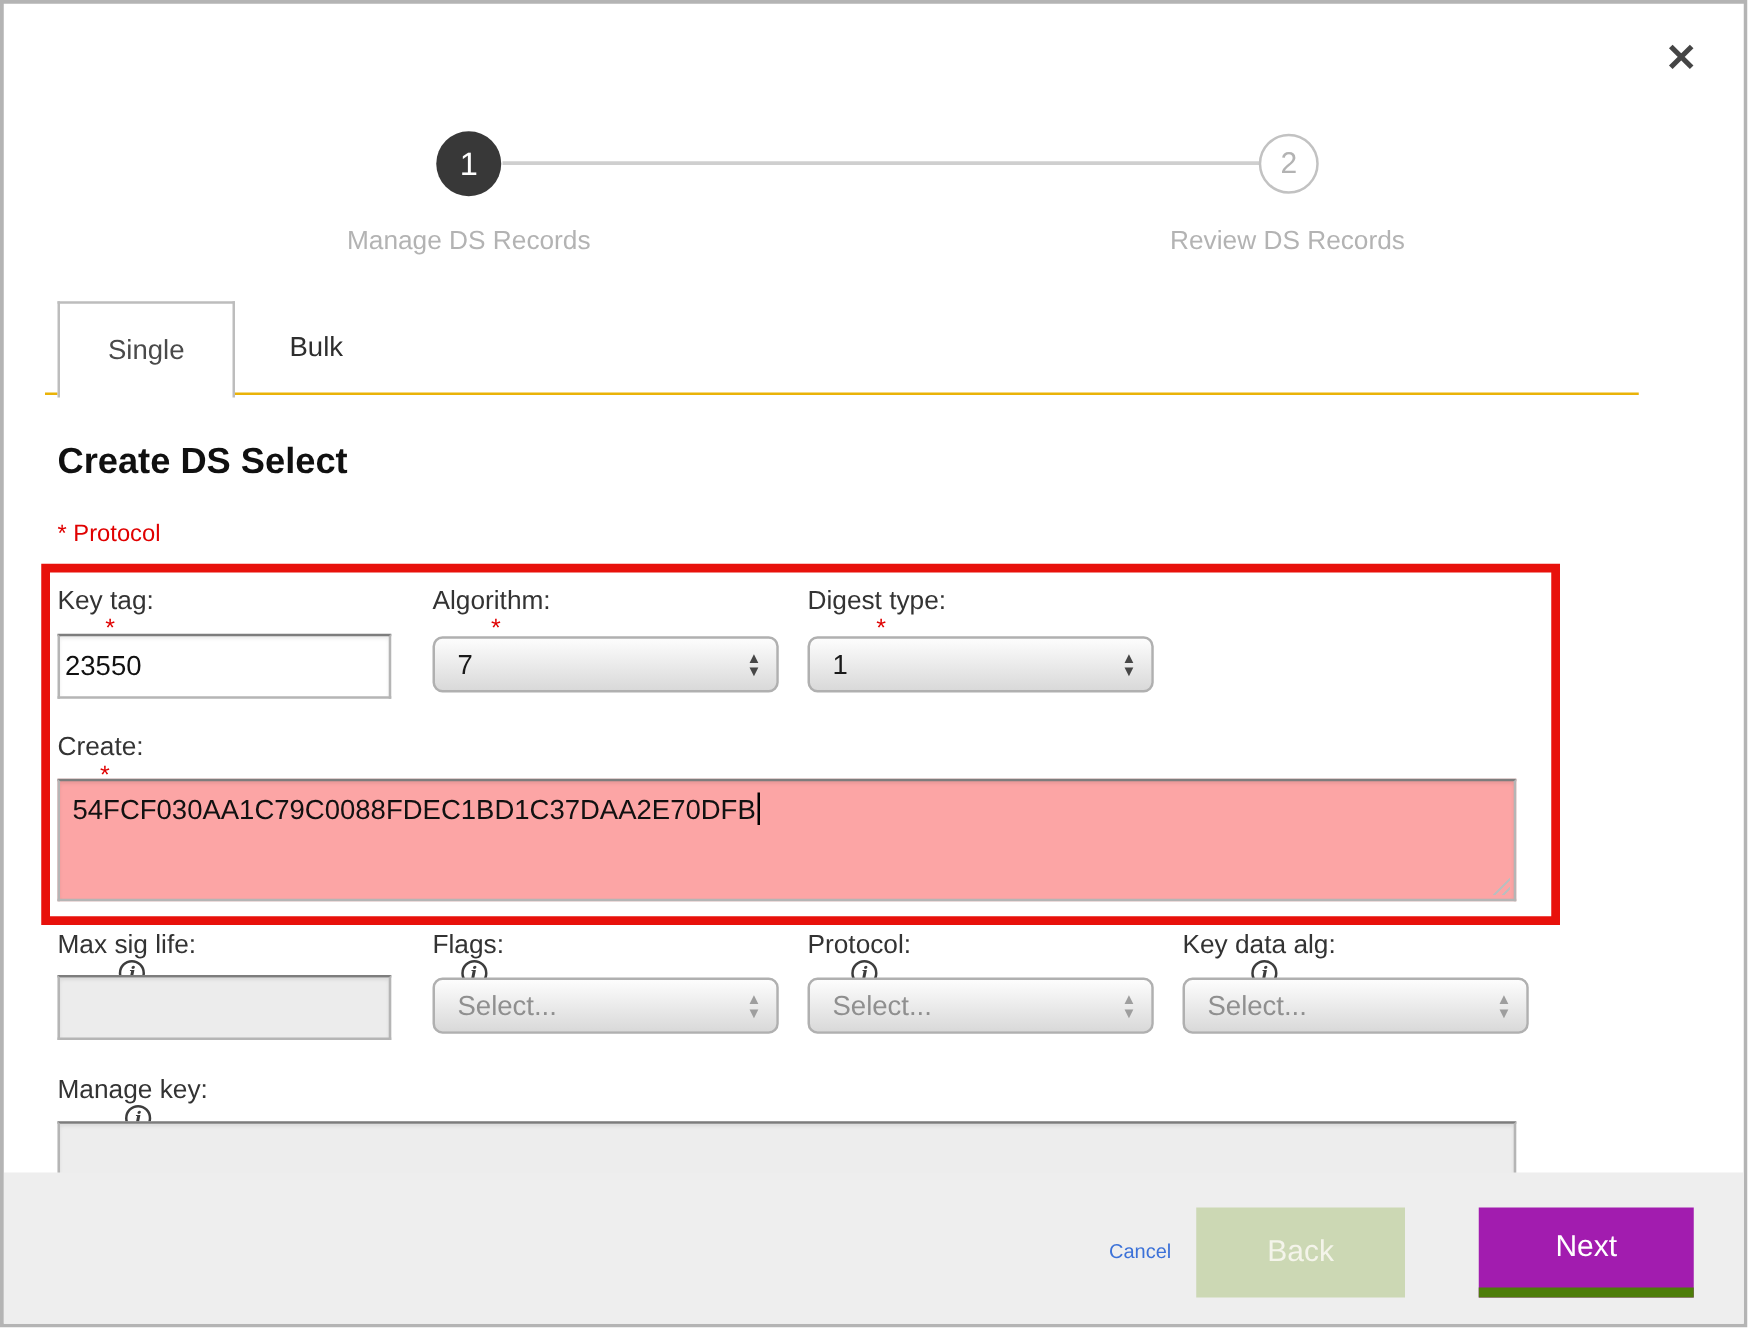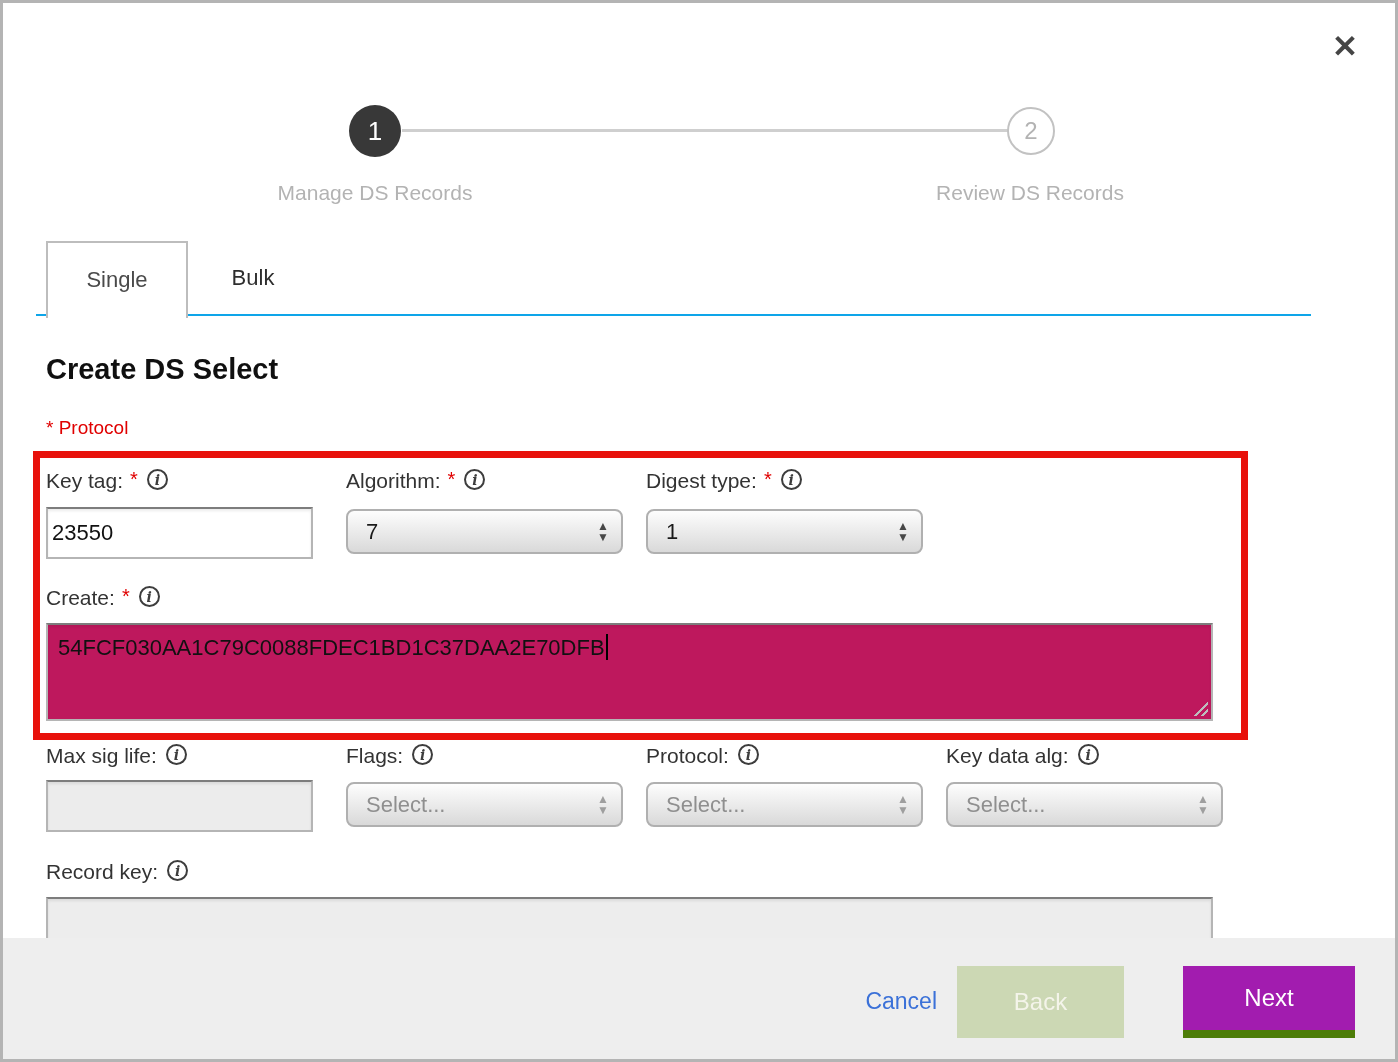--- a/index.html
+++ b/index.html
@@ -33,21 +33,21 @@
     color:#b3b3b3; font-size:24px; text-align:center; line-height:44px;
   }
   .step-label { position:absolute; top:178px; width:264px; text-align:center;
     font-size:21px; color:#b3b3b3; }
   .step-label-1 { left:240px; }
   .step-label-2 { left:895px; }
 
   
   .tabbar {
     position:absolute; left:33px; top:238px; width:1275px; height:75px;
-    border-bottom:2px solid #0ea5e9;
+    border-bottom:2px solid #eab308;
   }
   .tab-single {
     position:absolute; left:10px; top:0; width:142px; height:77px;
     background:#fff; border:2px solid #bdbdbd; border-bottom:none;
     font-size:22px; color:#4a4a4a; text-align:center; line-height:73px;
     cursor:pointer; z-index:2;
   }
   .tab-bulk {
     position:absolute; left:152px; top:0; width:130px; height:75px;
     font-size:22px; color:#2e2e2e; text-align:center; line-height:73px;
@@ -59,22 +59,22 @@
   .required-note { position:absolute; left:43px; top:414px; font-size:19px;
     color:#e00000; }
 
   .highlight-box {
     position:absolute; left:30px; top:448px; width:1215px; height:289px;
     border:7px solid #e8110b; pointer-events:none; z-index:3;
   }
 
   
   .field-label {
-    position:absolute; display:flex; align-items:flex-start;
-    font-size:21px; color:#333;
+    position:absolute; display:flex; align-items:center;
+    font-size:21px; color:#333;flex-direction:column;
   }
   .req-star { color:#e00000; font-size:20px; margin-left:7px;
     position:relative; top:-1px; }
   .info-icon {
     display:inline-flex; align-items:center; justify-content:center;
     width:21px; height:21px; border:2px solid #3d3d3d; border-radius:50%;
     margin-left:9px; font:italic bold 14px "DejaVu Serif", serif;
     color:#3d3d3d; flex:0 0 auto; cursor:pointer;
   }
 
@@ -95,42 +95,42 @@
     background:linear-gradient(#fdfdfd, #d9d9d9); cursor:pointer;
   }
   .select .value { font-size:22px; color:#1a1a1a; }
   .select.placeholder .value { color:#8f8f8f; }
   .arrow-stack { display:flex; flex-direction:column; align-items:center;
     line-height:11px; font-size:12px; color:#474747; }
   .select.placeholder .arrow-stack { color:#9e9e9e; }
 
   
   .textarea {
-    position:absolute; background:#be185d;
+    position:absolute; background:#fca5a5;
     border:2px solid #b5b5b5; border-top-color:#7d7d7d;
     box-shadow: inset 0 2px 3px rgba(0,0,0,0.08);
     font-size:22px; color:#111; padding:9px 10px; overflow:hidden;
   }
   .textarea.disabled { background:#ededed; }
   .caret { display:inline-block; width:2px; height:26px; background:#000;
     vertical-align:text-bottom; margin-left:1px; }
   .resize-handle {
     position:absolute; right:3px; bottom:3px; width:17px; height:17px;
     background:repeating-linear-gradient(-45deg, transparent 0 3px,
       #bdbdbd 3px 5px);
     clip-path:polygon(100% 0, 100% 100%, 0 100%); cursor:nwse-resize;
   }
 
   
   .footer {
     position:absolute; left:0; bottom:0; width:1392px; height:121px;
     background:#eee; display:flex; align-items:center;
     justify-content:flex-end; padding-right:40px; z-index:5;
   }
-  .cancel-link { font-size:23px; color:#3b71d8; cursor:pointer;
+  .cancel-link { font-size:16px; color:#3b71d8; cursor:pointer;
     margin-right:20px; position:relative; top:3px; }
   .btn { border:none; font-family:"Liberation Sans", sans-serif;
     font-size:24px; cursor:pointer; position:relative; top:3px; }
   .btn-back { width:167px; height:72px; background:#ccd8b4; color:#f4f4ea;
     margin-right:59px; }
   .btn-next { width:172px; height:72px; background:#a21caf; color:#fff;
     border-bottom:8px solid #4d7d09; }
 </style>
 </head>
 <body>
@@ -231,21 +231,21 @@
   </div>
   <div class="select placeholder" style="left:943px; top:779px; width:277px; height:45px;">
     <span class="value">Select...</span>
     <span class="arrow-stack">
       <span>▲</span>
       <span>▼</span>
     </span>
   </div>
 
   <div class="field-label" style="left:43px; top:857px;">
-    <span>Record key:</span>
+    <span>Manage key:</span>
     <span class="info-icon">i</span>
   </div>
   <div class="textarea disabled" style="left:43px; top:894px; width:1167px; height:46px;">
     <span></span>
   </div>
 
   <div class="footer">
     <span class="cancel-link">Cancel</span>
     <button class="btn btn-back">Back</button>
     <button class="btn btn-next">Next</button>

